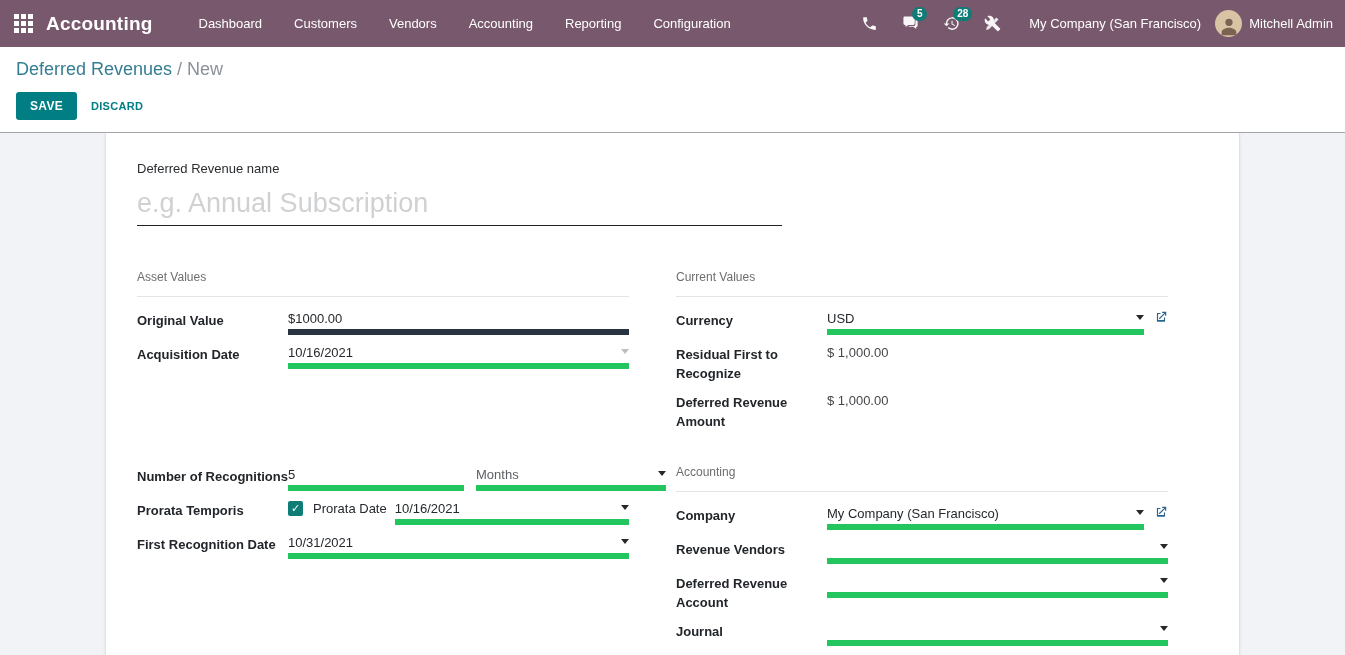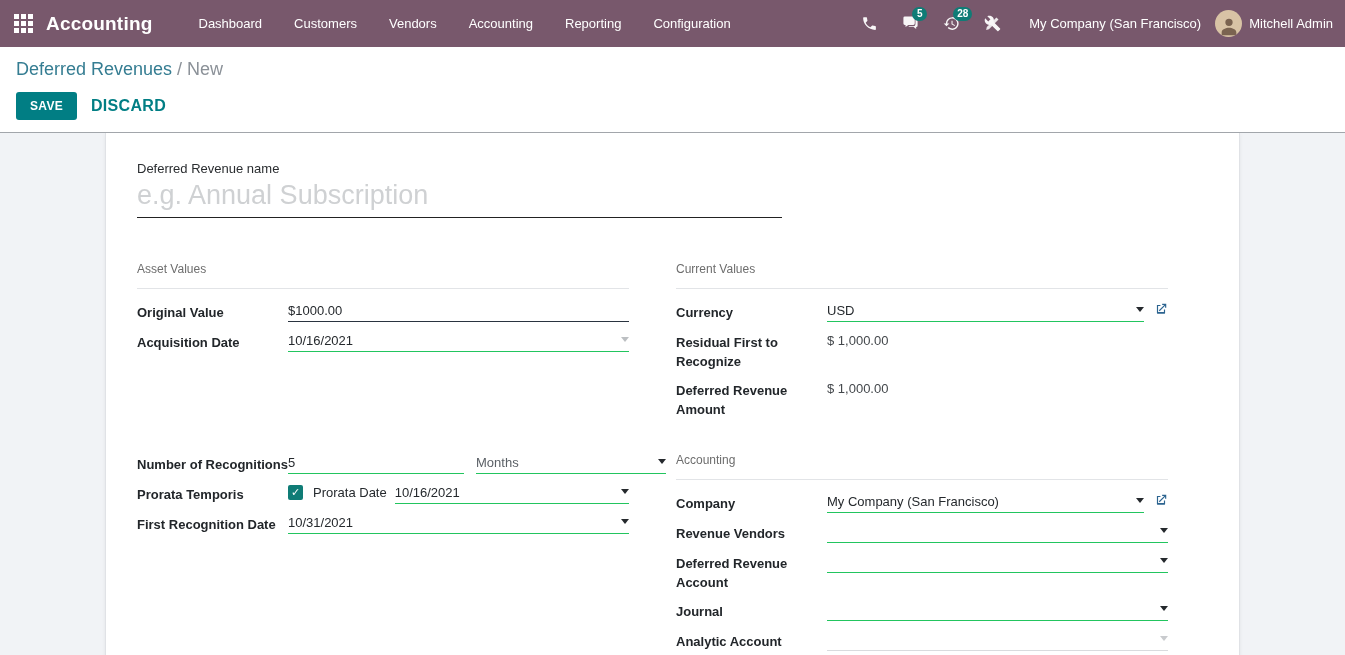--- a/index.html
+++ b/index.html
@@ -23,39 +23,39 @@
   .avatar svg { width:22px; height:22px; fill:#7a6350; }
   .user-name { font-size:13px; }
 
   
   .control-panel { background:#fff; padding:12px 16px 12px; border-bottom:1px solid #a2a6ab; }
   .breadcrumb { font-size:18px; margin-bottom:12px; color:#8b9198; }
   .breadcrumb .bc-parent { color:#357d92; cursor:pointer; }
   .breadcrumb .bc-current { color:#8b9198; }
   .btn-row { display:flex; align-items:center; gap:14px; }
   .btn-save { background:#017e84; color:#fff; border:none; font-size:12px; font-weight:700; padding:7px 14px; border-radius:3px; cursor:pointer; letter-spacing:.3px; font-family:inherit; }
-  .btn-discard { background:none; border:none; color:#017e84; font-size:16px; font-weight:700; cursor:pointer; letter-spacing:.3px; font-family:inherit; }
+  .btn-discard { background:none; border:none; color:#017e84; font-size:11px; font-weight:700; cursor:pointer; letter-spacing:.3px; font-family:inherit; }
 
   
   .content { background:#f1f3f6; height:524px; overflow:hidden; }
   .sheet { width:1135px; margin:0 auto; background:#fff; border:1px solid #e0e2e6; border-top:none; min-height:514px; padding:28px 31px 40px; box-shadow:0 1px 4px rgba(0,0,0,.06); }
 
   .title-block { margin-bottom:44px; }
-  .title-label { font-size:13px; color:#2a2d30; margin-bottom:2px; }
+  .title-label { font-size:13px; color:#2a2d30; margin-bottom:10px; }
   .title-input { display:block; width:645px; border:none; border-bottom:1px solid #222; font-size:27px; color:#333; padding:2px 0 6px; outline:none; background:transparent; font-family:inherit; }
   .title-input::placeholder { color:#cfd1d3; }
 
   .group-grid { display:grid; grid-template-columns:492px 492px; column-gap:47px; row-gap:26px; }
 
   .section-title { font-size:12px; color:#6d6d6d; padding-bottom:12px; border-bottom:1px solid #e2e4e7; margin-bottom:12px; }
   .o-row { display:flex; margin-bottom:8px; min-height:22px; }
   .o-label { width:151px; flex:none; font-size:13px; font-weight:700; color:#22262a; line-height:19px; padding-top:2px; }
   .o-value { flex:1; display:flex; align-items:flex-start; }
 
-  .underline { display:flex; align-items:center; border-bottom:1px solid #22c55e; flex:1; padding-bottom:3px; min-height:19px; }
+  .underline { display:flex; align-items:center; border-bottom:6px solid #22c55e; flex:1; padding-bottom:3px; min-height:19px; }
   .underline input { border:none; outline:none; background:transparent; flex:1; font-size:13px; color:#25292d; padding:2px 0 0; font-family:inherit; min-width:0; }
   .underline .caret { width:0; height:0; border-left:4px solid transparent; border-right:4px solid transparent; border-top:5px solid #25292d; margin-left:6px; flex:none; cursor:pointer; }
   .underline.light-caret .caret { border-top-color:#bcbfc2; }
   .underline.disabled { border-bottom-color:#d9dbde; }
   .underline.disabled .caret { border-top-color:#c9cbce; }
   .underline input.muted { color:#5b6066; }
 
   .ext-link { margin-left:10px; flex:none; cursor:pointer; padding-top:1px; }
   .ext-link svg { width:14px; height:14px; fill:#2c6490; }
 

